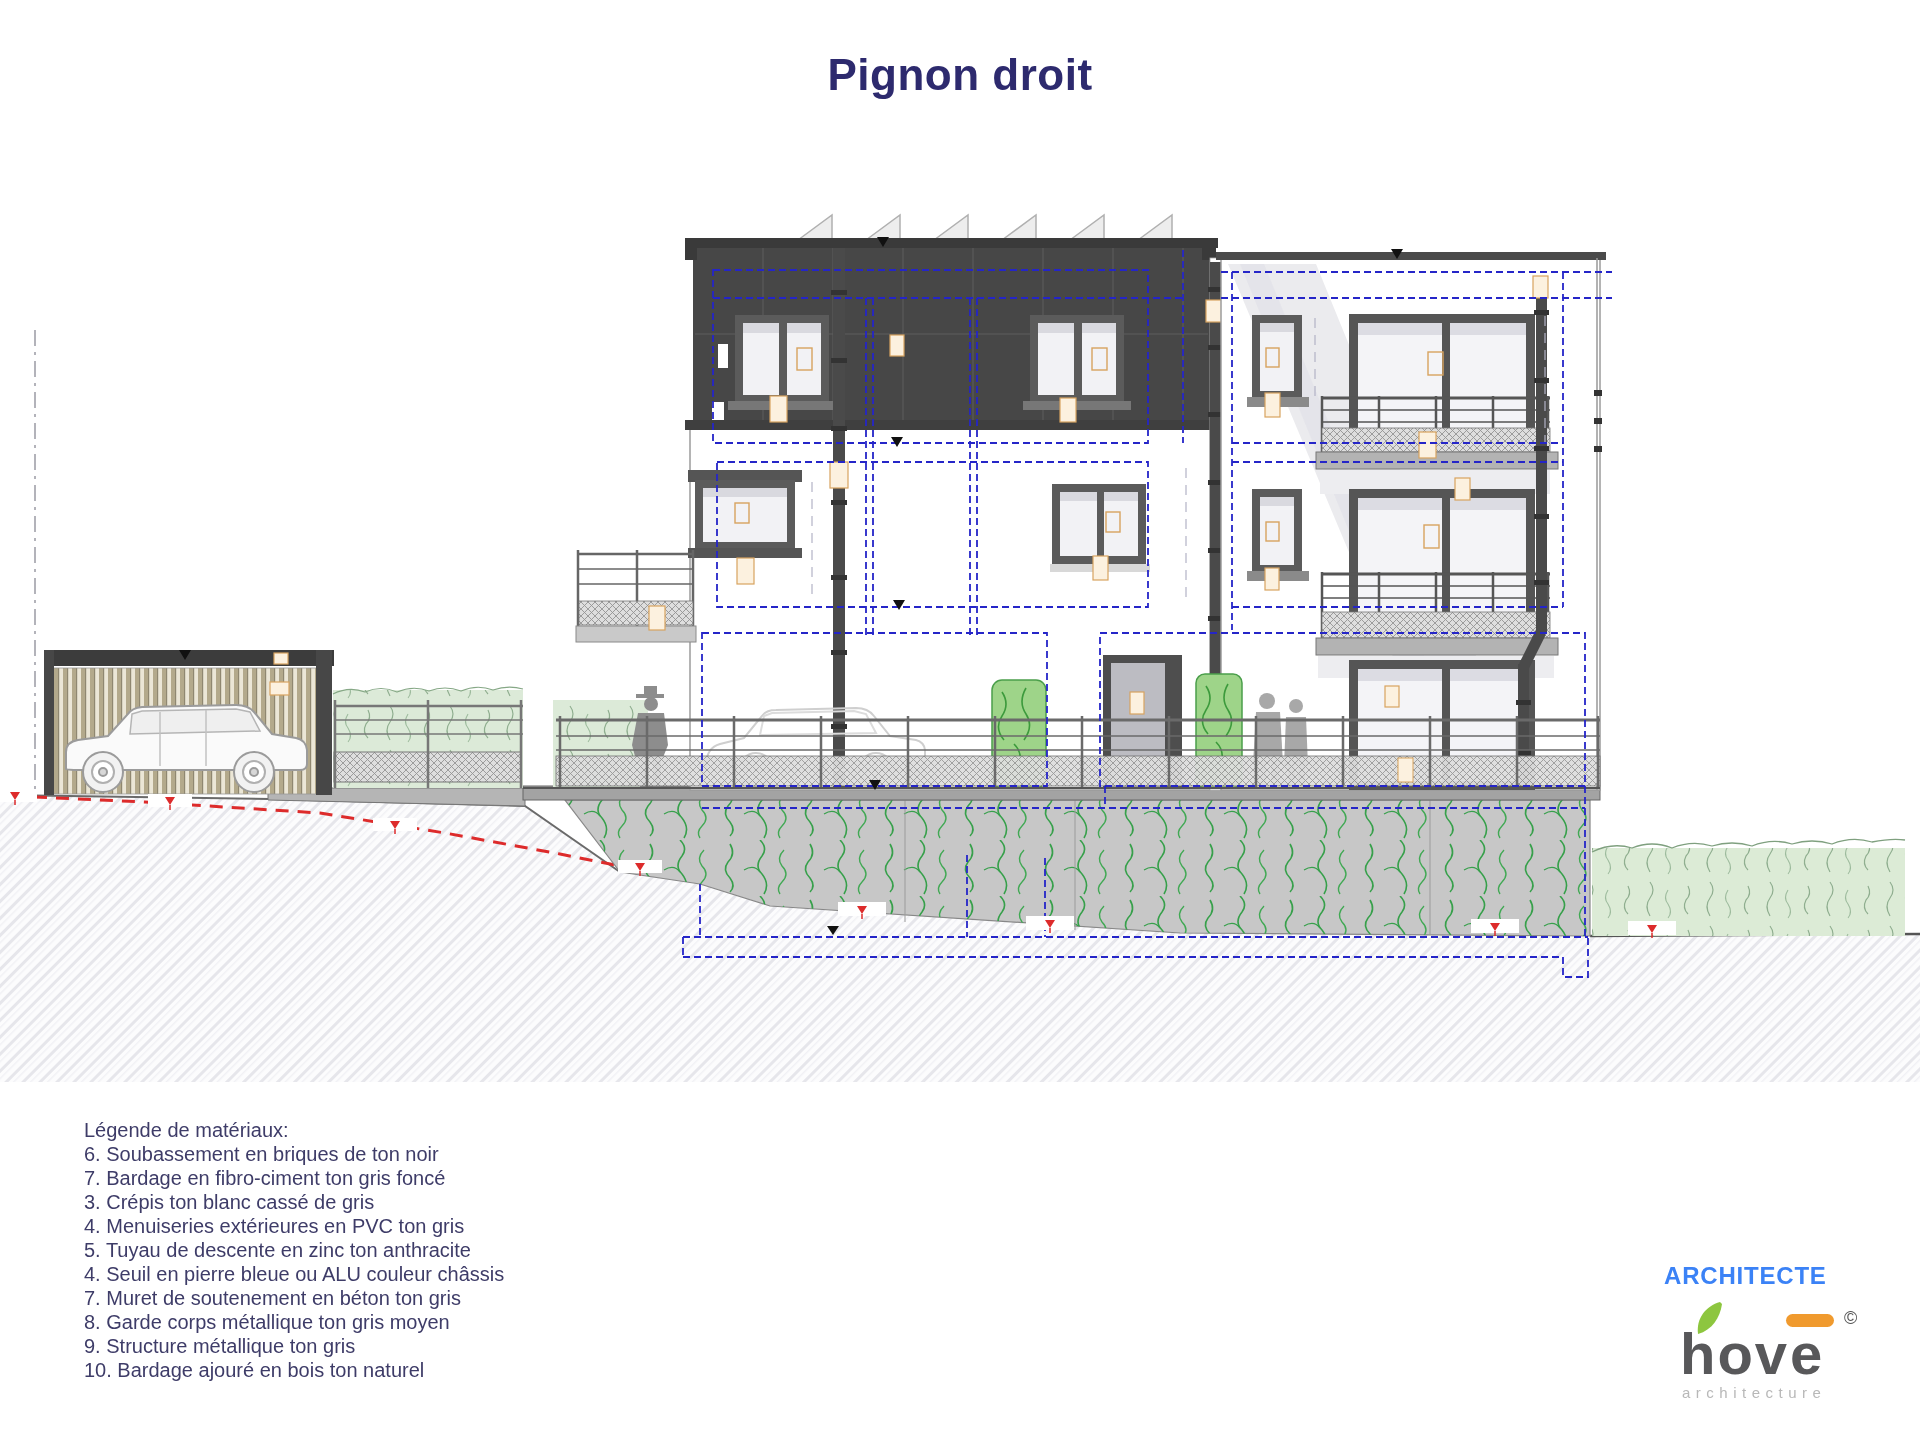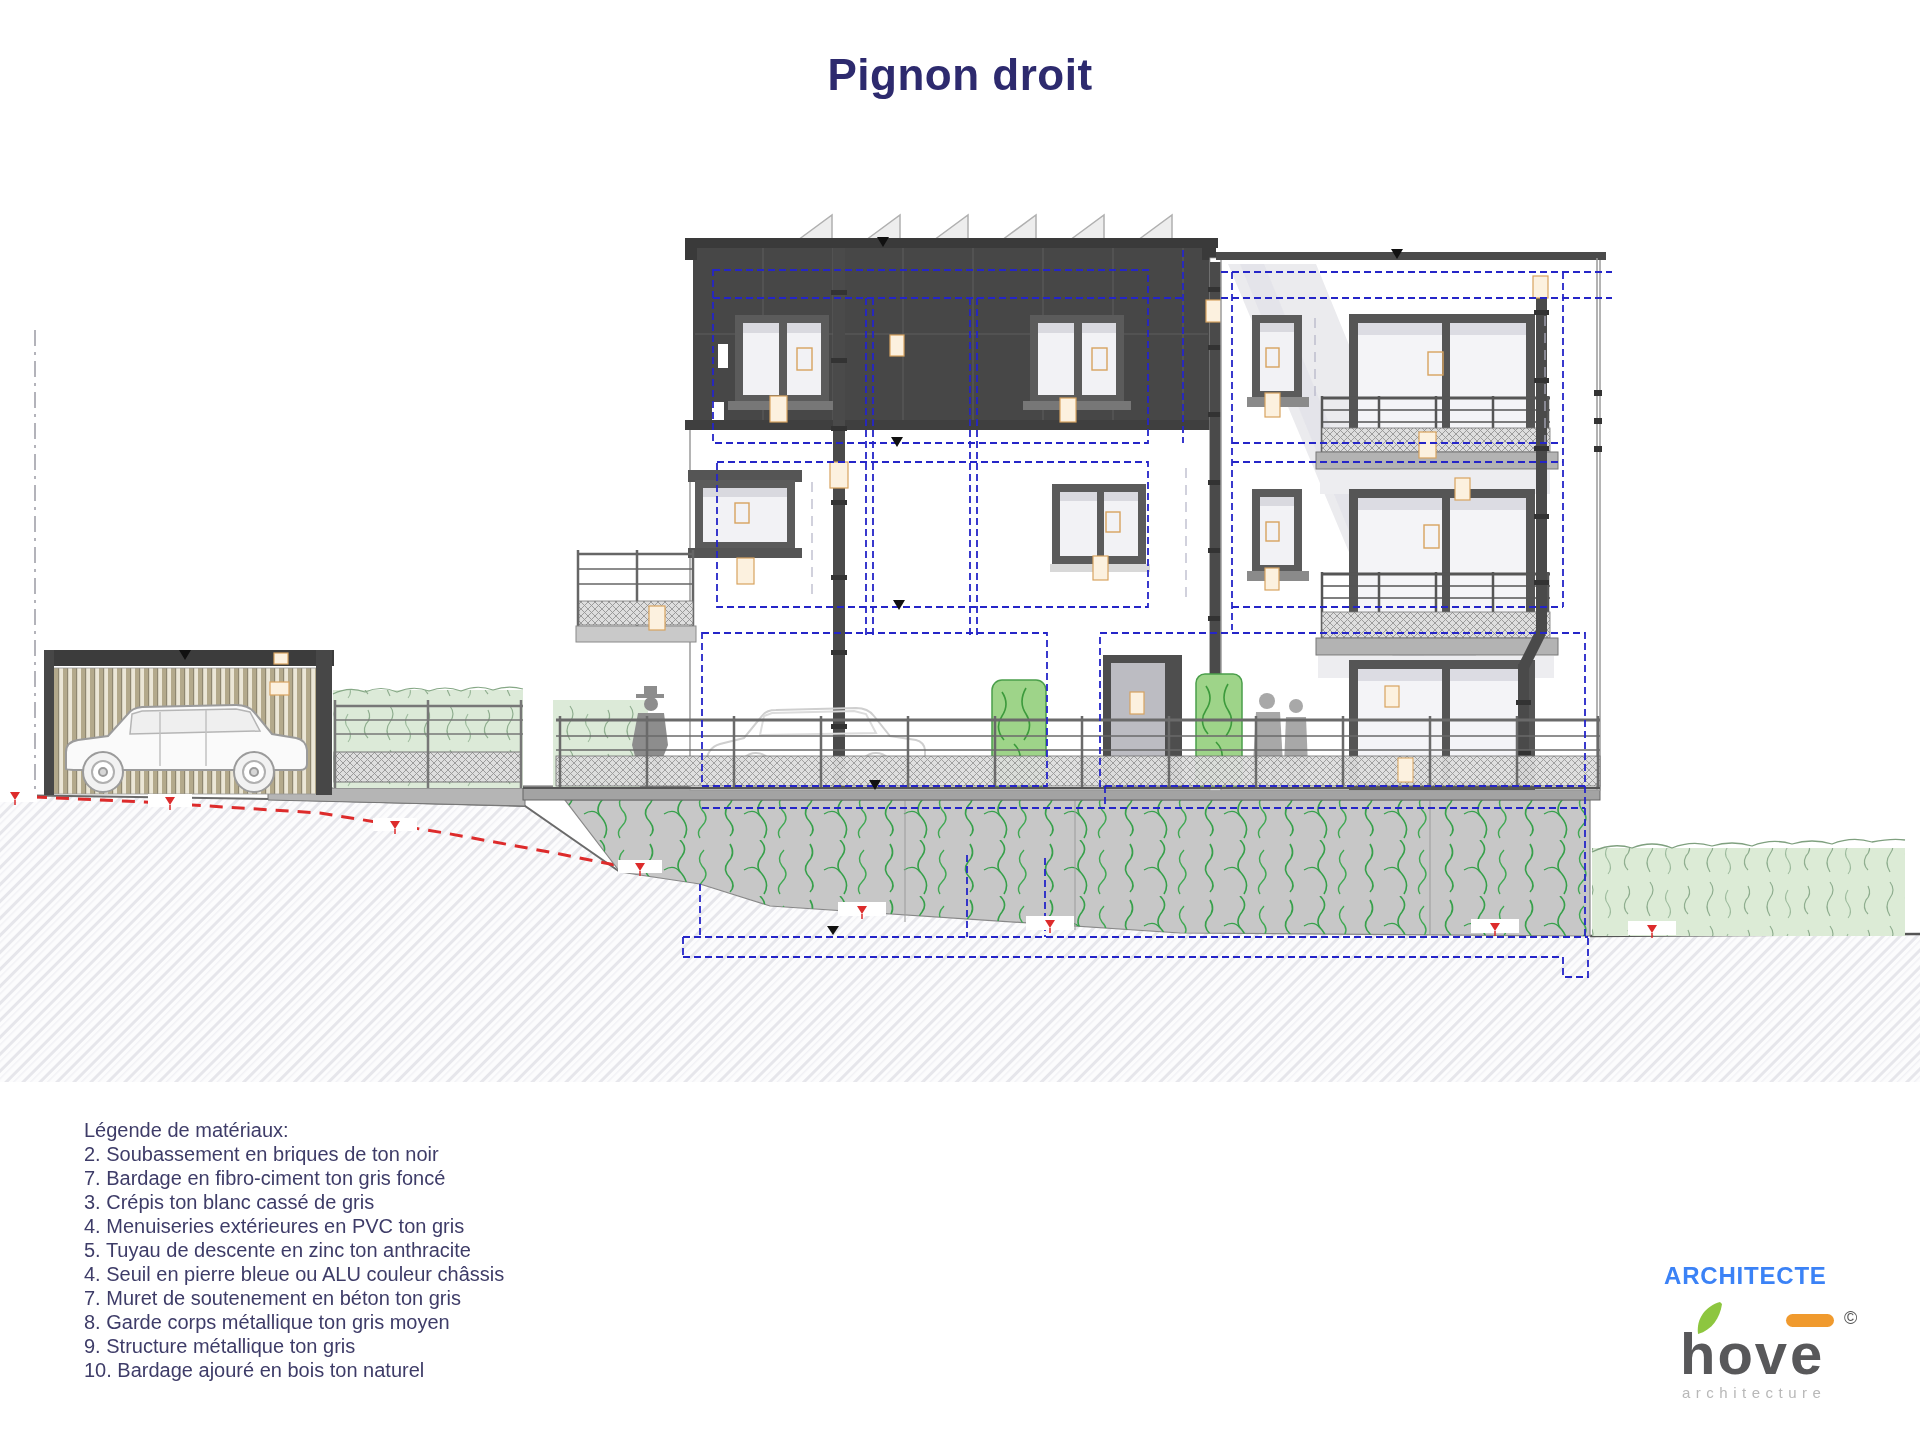--- a/index.html
+++ b/index.html
@@ -497,21 +497,21 @@
       <g transform="translate(1652,931)">
           <rect x="-24" y="-10" width="48" height="14" fill="#fff"></rect>
           <path d="M-5,-6 h10 l-5,8 z" fill="#dd2b2b"></path>
           <line x1="0" y1="2" x2="0" y2="7" stroke="#dd2b2b" stroke-width="1.5"></line>
         </g>
     </g>
   </svg>
 
   <div class="legend">
     <span>Légende de matériaux:</span>
-    <span>2. Soubassement en briques de ton noir</span>
+    <span>6. Soubassement en briques de ton noir</span>
     <span>7. Bardage en fibro-ciment ton gris foncé</span>
     <span>3. Crépis ton blanc cassé de gris</span>
     <span>4. Menuiseries extérieures en PVC ton gris</span>
     <span>5. Tuyau de descente en zinc ton anthracite</span>
     <span>4. Seuil en pierre bleue ou ALU couleur châssis</span>
     <span>7. Muret de soutenement en béton ton gris</span>
     <span>8. Garde corps métallique ton gris moyen</span>
     <span>9. Structure métallique ton gris</span>
     <span>10. Bardage ajouré en bois ton naturel</span>
   </div>

